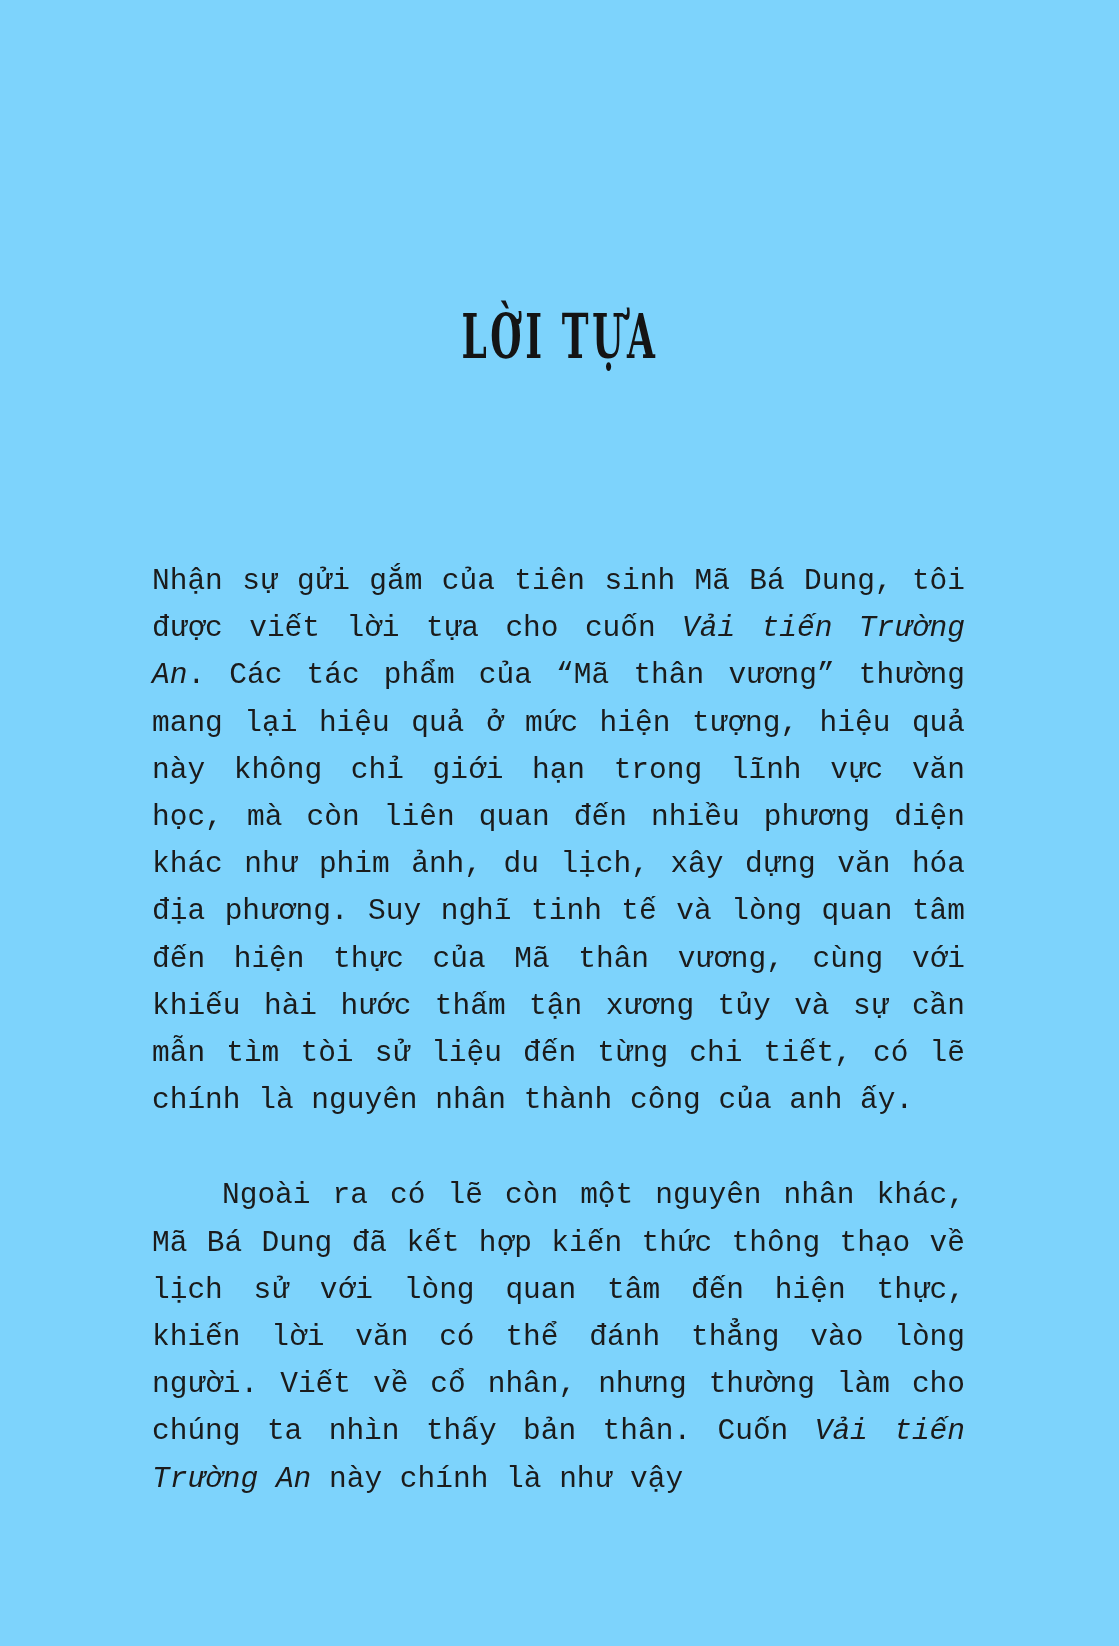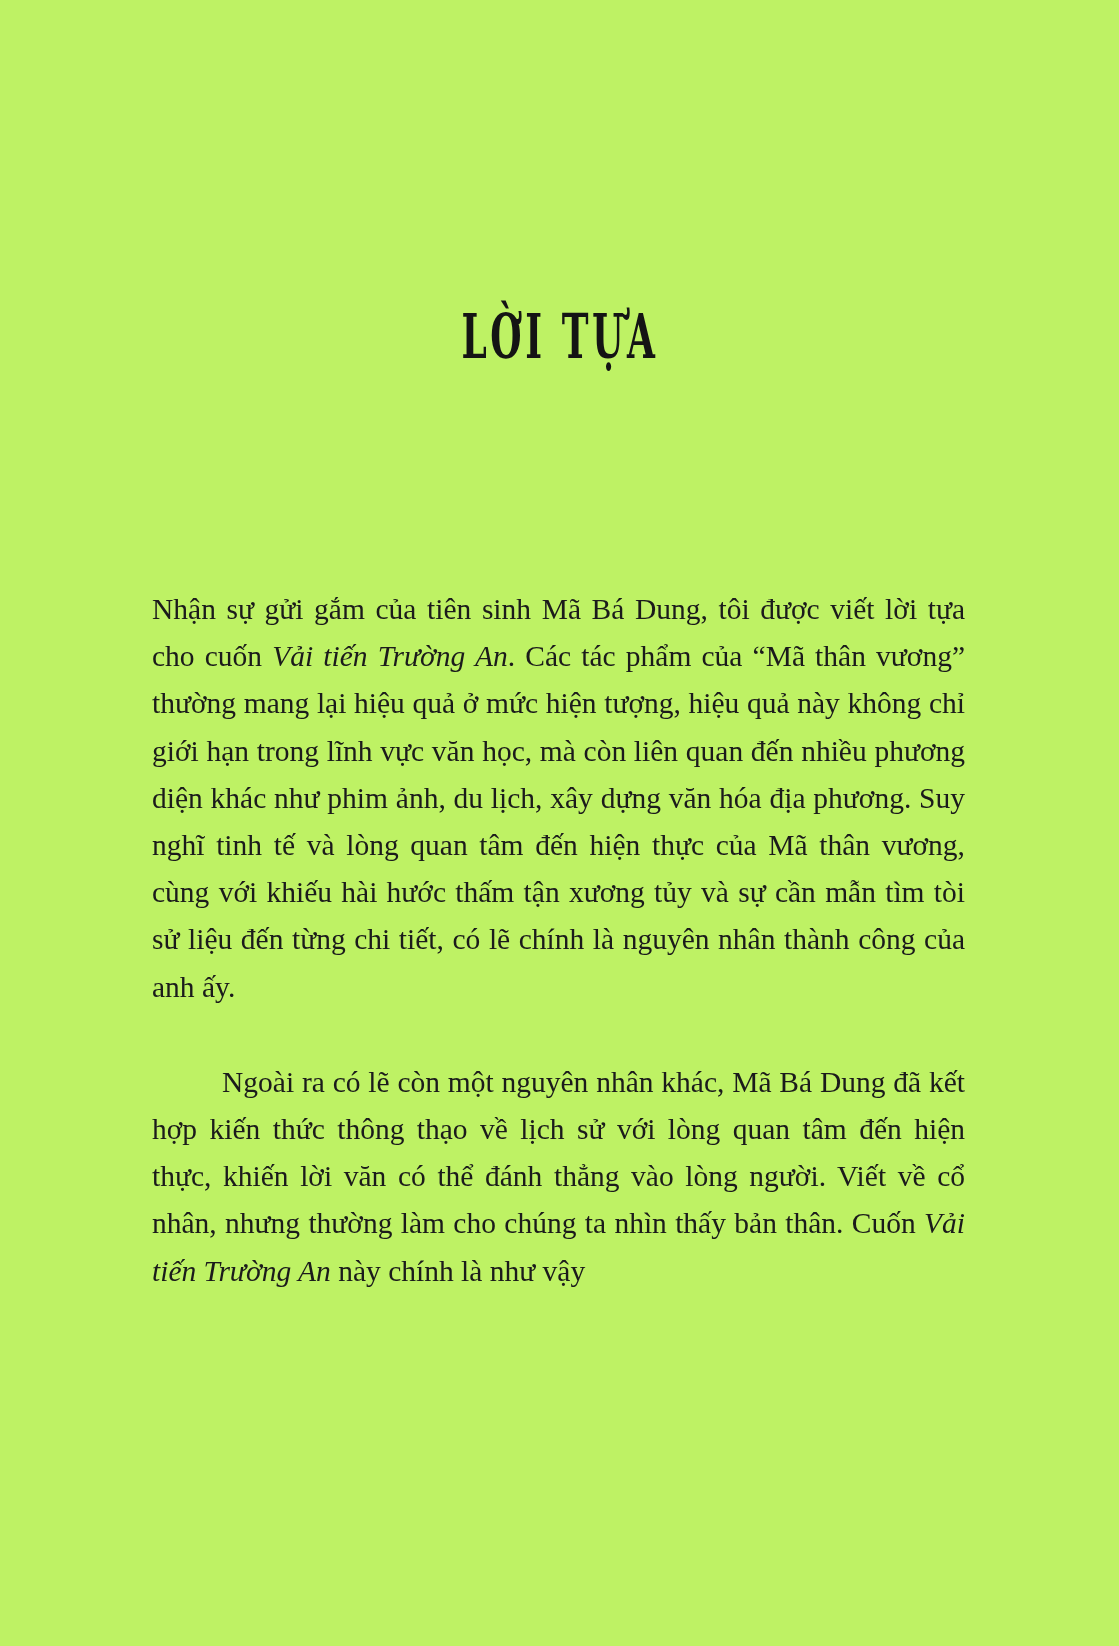--- a/index.html
+++ b/index.html
@@ -41,23 +41,24 @@
     
     transform: scaleX(0.58);
     transform-origin: center center;
     white-space: nowrap;
     margin: 0;
   }
 
   
   .body-block {
     position: absolute;
-    top: 586px;
+    top: 558px;
     left: 152px;
     width: 813px;
+    font-family: Liberation Mono, monospace;
   }
 
   .para {
     margin: 0;
     font-size: 29.5px;
     line-height: 47.2px;
     text-align: justify;
     text-justify: inter-word;
     color: #1b1b1b;
     hyphens: none;
@@ -74,21 +75,21 @@
     margin-top: 48px;
   }
 
   .booktitle {
     font-style: italic;
   }
 </style>
 </head>
 <body>
 
-<div class="page" style="background: #bef264; color: rgb(27, 27, 27);">
+<div class="page" style="background: #7dd3fc; color: rgb(27, 27, 27);">
 
   <div class="title-block">
     <h1 class="chapter-title">LỜI TỰA</h1>
   </div>
 
   <div class="body-block">
 
   <p class="para"><span>Nhận sự gửi gắm của tiên sinh Mã Bá Dung, tôi được viết lời tựa cho cuốn </span><span class="booktitle">Vải tiến Trường An</span><span>. Các tác phẩm của “Mã thân vương” thường mang lại hiệu quả ở mức hiện tượng, hiệu quả này không chỉ giới hạn trong lĩnh vực văn học, mà còn liên quan đến nhiều phương diện khác như phim ảnh, du lịch, xây dựng văn hóa địa phương. Suy nghĩ tinh tế và lòng quan tâm đến hiện thực của Mã thân vương, cùng với khiếu hài hước thấm tận xương tủy và sự cần mẫn tìm tòi sử liệu đến từng chi tiết, có lẽ chính là nguyên nhân thành công của anh ấy.</span></p>
       <p class="para indented"><span>Ngoài ra có lẽ còn một nguyên nhân khác, Mã Bá Dung đã kết hợp kiến thức thông thạo về lịch sử với lòng quan tâm đến hiện thực, khiến lời văn có thể đánh thẳng vào lòng người. Viết về cổ nhân, nhưng thường làm cho chúng ta nhìn thấy bản thân. Cuốn </span><span class="booktitle">Vải tiến Trường An</span><span> này chính là như vậy</span></p>
     </div>

